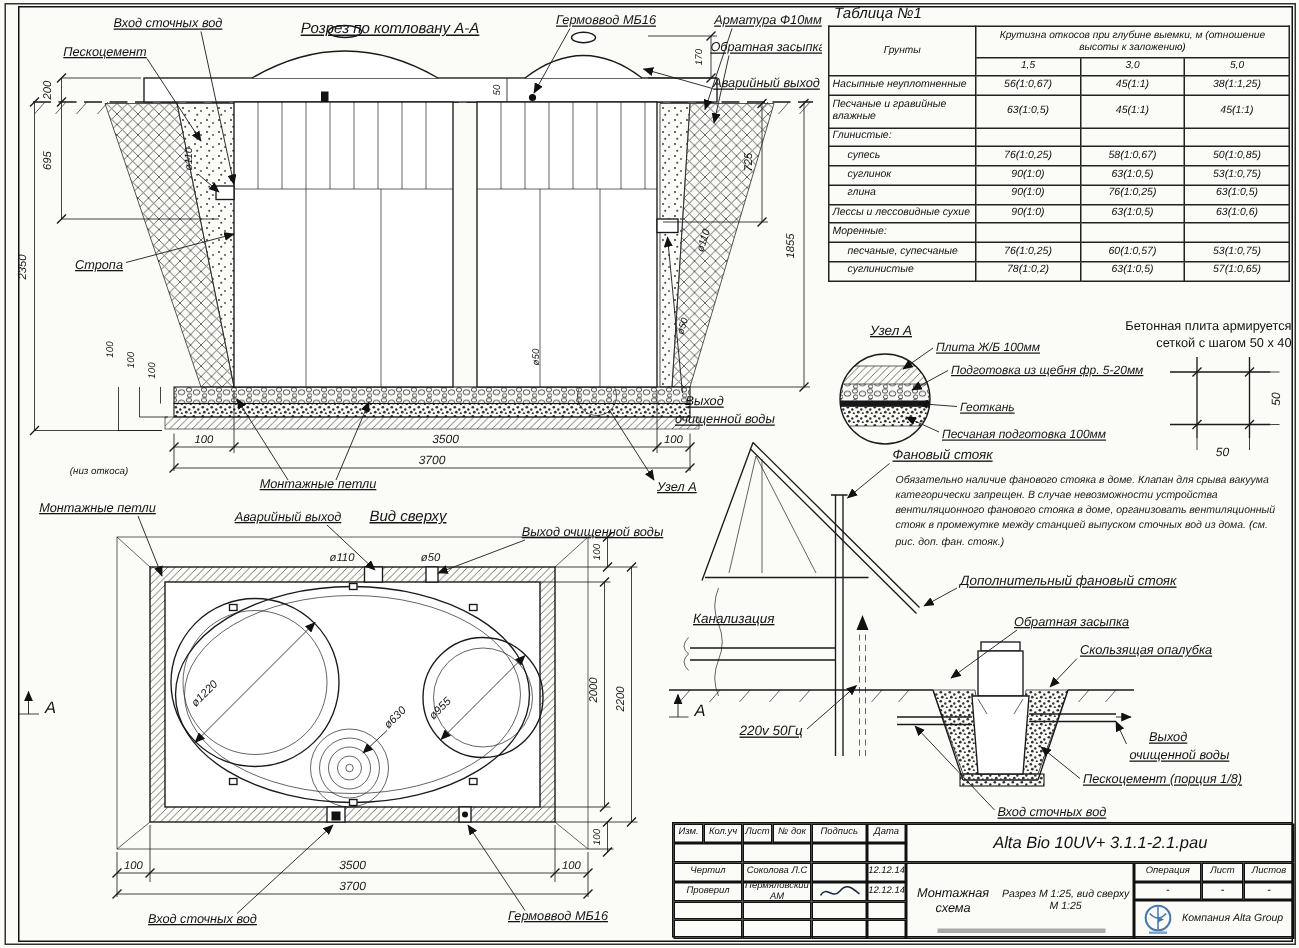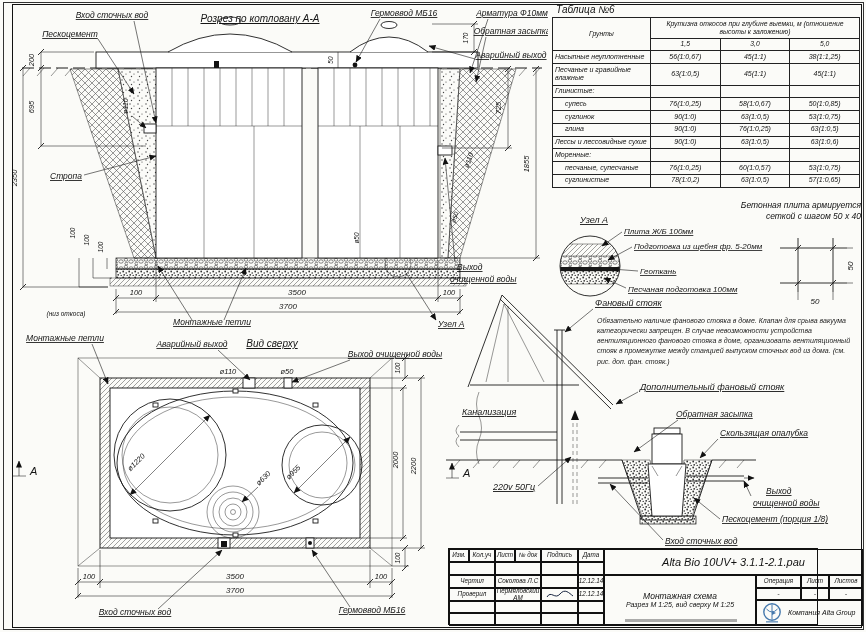--- a/index.html
+++ b/index.html
@@ -20,24 +20,24 @@
   .dash{stroke:#1a1a1a;stroke-width:1;stroke-dasharray:12 5;fill:none}
   
   .t1-wrap{left:552px;top:3px;width:310px}
   .t1-title{font-style:italic;font-size:10px;padding:1px 0 2px 4px}
   .t1{border-collapse:collapse;width:308px;table-layout:fixed}
   .t1 td{border:1px solid #222;font-style:italic;font-size:7px;padding:1.5px 2px;vertical-align:middle;line-height:1.25}
   .t1 .hdr{text-align:center;font-size:6.8px}
   .t1 .c-val{text-align:center}
   .t1 .ind{padding-left:12px}
   
-  .slab-note{right:5px;top:200px;width:170px;text-align:right;font-style:italic;font-size:8.5px;line-height:1.35}
+  .slab-note{right:5px;top:212px;width:170px;text-align:right;font-size:8.5px;line-height:1.35}
   .vent-note{left:597px;top:316px;width:262px;font-style:italic;font-size:7px;line-height:1.45;color:#222}
   
-  .tb{left:448px;top:548px;width:370px;height:77px;border:1.6px solid #111;background:transparent}
+  .tb{left:448px;top:548px;width:414px;height:77px;border:1.6px solid #111;background:transparent}
   .tb .cell{position:absolute;border:1px solid #111;display:flex;align-items:center;justify-content:center;font-style:italic;text-align:center;line-height:1.1;overflow:hidden}
   .f6{font-size:6.3px}.f7{font-size:7px}.f9{font-size:8.5px}.f11{font-size:11px}
   .smudge{position:absolute;left:20px;bottom:3px;width:112px;height:3px;background:#6a6a6a;opacity:.55}
 </style>
 </head>
 <body>
 
 <div class="sheet abs" style="inset:0">
 <div class="frame-outer"></div>
 <div class="frame-inner"></div>
@@ -321,21 +321,21 @@
     <text class="lbl" x="307" y="214" font-size="8.5">очищенной воды</text>
     <path class="ldr" d="M305,204 L298,189" marker-end="url(#arw)"></path>
     <text class="lbl" x="276" y="230" font-size="8.5">Пескоцемент (порция 1/8)</text>
     <path class="ldr" d="M274,227 L248,206" marker-end="url(#arw)"></path>
     <text class="lbl" x="219" y="252" font-size="8.5">Вход сточных вод</text>
     <path class="ldr" d="M217,248 L164,192" marker-end="url(#arw)"></path>
   </g>
 </svg>
 
 <div class="abs t1-wrap">
-  <div class="t1-title">Таблица №6</div>
+  <div class="t1-title">Таблица №1</div>
   <table class="t1">
     <tbody>
           <tr>
       <td rowspan="2" class="hdr" style="width:98px">Грунты</td>
       <td colspan="3" class="hdr">Крутизна откосов при глубине выемки, м (отношение высоты к заложению)</td>
     </tr>
     <tr>
       <td class="hdr" style="width:68px">1,5</td>
       <td class="hdr" style="width:68px">3,0</td>
       <td class="hdr" style="width:72px">5,0</td>
@@ -436,21 +436,21 @@
   <div class="cell" style="left:0;top:52px;width:46px;height:12px"></div>
   <div class="cell" style="left:46px;top:52px;width:46px;height:12px"></div>
   <div class="cell" style="left:92px;top:52px;width:37px;height:12px"></div>
   <div class="cell" style="left:129px;top:52px;width:26px;height:12px"></div>
   <div class="cell" style="left:0;top:64px;width:46px;height:13px"></div>
   <div class="cell" style="left:46px;top:64px;width:46px;height:13px"></div>
   <div class="cell" style="left:92px;top:64px;width:37px;height:13px"></div>
   <div class="cell" style="left:129px;top:64px;width:26px;height:13px"></div>
 
   <div class="cell f11" style="left:155px;top:0;width:259px;height:26px">Alta Bio 10UV+ 3.1.1-2.1.раи</div>
-  <div class="cell" style="left:155px;top:26px;width:152px;height:51px;flex-direction:column;justify-content:center">
+  <div class="cell" style="left:155px;top:26px;width:152px;height:51px;flex-direction:row;justify-content:center">
     <div class="f9">Монтажная схема</div>
     <div class="f7">Разрез М 1:25, вид сверху М 1:25</div>
     <div class="smudge"></div>
   </div>
   <div class="cell f6" style="left:307px;top:26px;width:45px;height:13px">Операция</div>
   <div class="cell f6" style="left:352px;top:26px;width:28px;height:13px">Лист</div>
   <div class="cell f6" style="left:380px;top:26px;width:34px;height:13px">Листов</div>
   <div class="cell f7" style="left:307px;top:39px;width:45px;height:12px">-</div>
   <div class="cell f7" style="left:352px;top:39px;width:28px;height:12px">-</div>
   <div class="cell f7" style="left:380px;top:39px;width:34px;height:12px">-</div>

